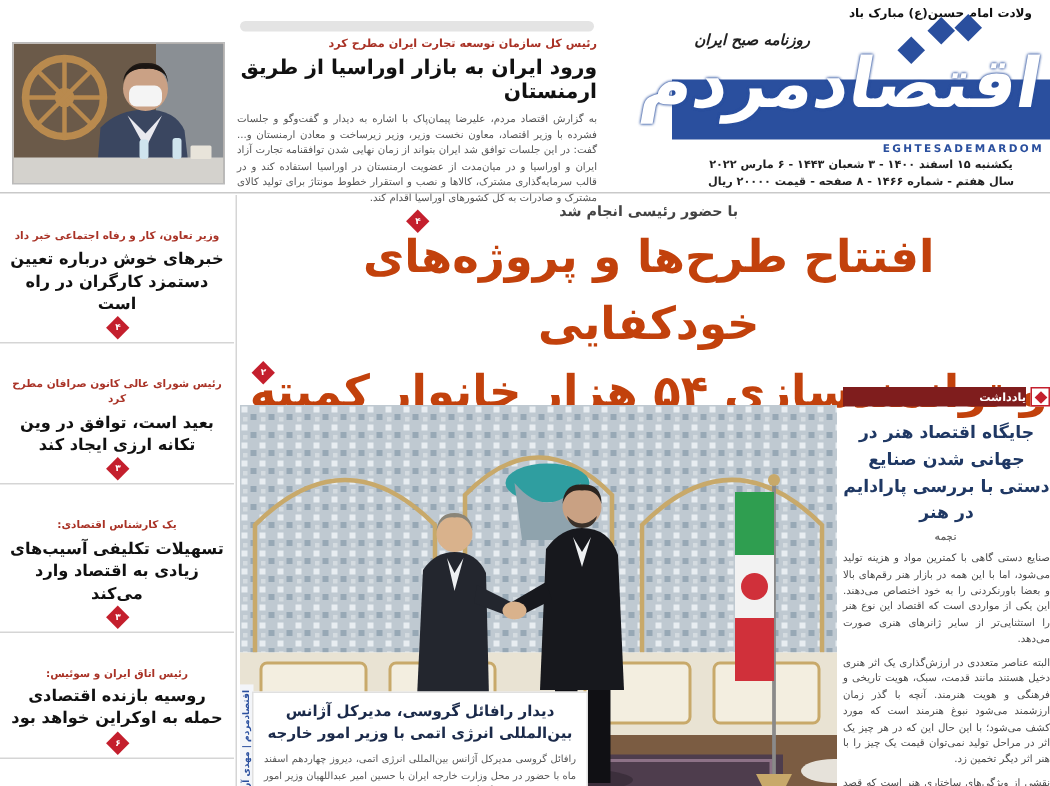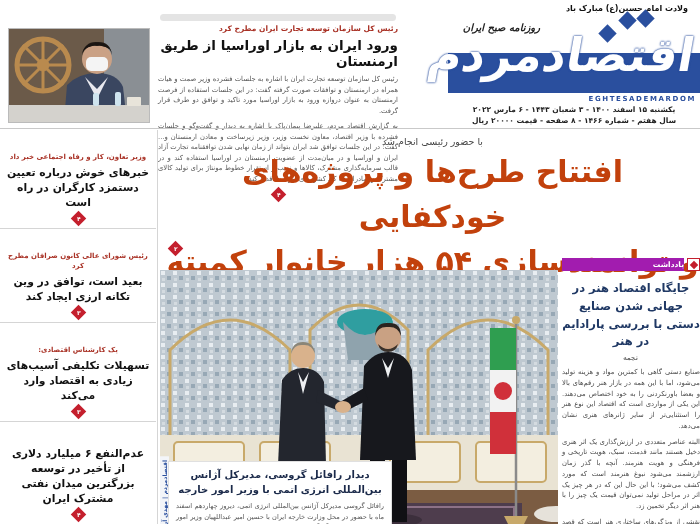--- a/index.html
+++ b/index.html
@@ -28,21 +28,21 @@
   .topstory .kicker { font-size:7.5px; font-weight:bold; color:#a93226; text-align:right; }
   .topstory h2 { font-size:13.5px; font-weight:bold; color:#111; text-align:right; margin:4px 0 5px; }
   .topstory p { font-size:6.8px; color:#555; text-align:justify; line-height:1.55; margin-bottom:5px; }
   .officialphoto { position:absolute; top:28px; left:8px; width:142px; height:95px; border:1px solid #bbb; }
   .diamond { width:11px; height:11px; background:#c41f2d; transform:rotate(45deg);
              display:flex; align-items:center; justify-content:center; margin:3px auto; }
   .diamond span { transform:rotate(-45deg); color:#fff; font-size:6px; font-weight:bold; }
   .hrule-top { position:absolute; top:128px; left:0; width:700px; height:1px; background:#c9c9c9; }
   
   .lead { position:absolute; top:132px; left:165px; width:535px; text-align:center; }
-  .lead .kicker { font-size:9.5px; font-weight:normal; color:#444; margin-top:4px; }
+  .lead .kicker { font-size:9.5px; font-weight:bold; color:#444; margin-top:4px; }
   .lead h1 { font-size:30px; font-weight:bold; color:#c2410c; line-height:1.5; margin-top:2px; }
   .lead-diamond { position:absolute; top:240px; left:170px; }
   
   .vline { position:absolute; top:130px; bottom:0; left:157px; width:1px; background:#d5d5d5; }
   .sidebar { position:absolute; top:130px; left:0; width:156px; bottom:0; }
   .sb-item { padding:22px 6px 1px; border-bottom:1px solid #d5d5d5; }
   .sb-item .kicker { font-size:7px; font-weight:bold; color:#a93226; text-align:center; line-height:1.5; }
   .sb-item h3 { font-size:10.8px; font-weight:bold; color:#111; text-align:center; line-height:1.4; margin-top:2px; }
   
   .photo { position:absolute; top:270px; left:160px; width:398px; height:267px; }
@@ -55,21 +55,21 @@
   .caption p { font-size:6.6px; color:#555; text-align:justify; line-height:1.55; margin-top:4px; }
   .credit {
     position:absolute; left:0; bottom:6px; writing-mode:vertical-rl; transform:rotate(180deg);
     font-size:6px; color:#2a4f9e; font-weight:bold; background:#f3f5f9; padding:4px 1px;
   }
   
   .note { position:absolute; top:258px; left:562px; width:138px; bottom:0; }
   .note-head { display:flex; align-items:center; gap:3px; }
   .note-icon { width:13px; height:13px; border:1px solid #c41f2d; display:flex; align-items:center; justify-content:center; background:#fff; }
   .note-icon i { display:block; width:6px; height:6px; background:#c41f2d; transform:rotate(45deg); }
-  .note-bar { flex:1; background:#a21caf; color:#fff; height:13px; font-size:7.5px; font-weight:bold;
+  .note-bar { flex:1; background:#7f1d1d; color:#fff; height:13px; font-size:7.5px; font-weight:bold;
               display:flex; align-items:center; justify-content:flex-end; padding-left:5px; direction:ltr; }
   .note h3 { font-size:11.5px; font-weight:bold; color:#1f3864; text-align:center; line-height:1.55; margin-top:9px; }
   .note .author { font-size:6.5px; color:#666; text-align:center; margin-top:3px; font-weight:bold;font-family:Liberation Mono, monospace; }
   .note p { font-size:6.8px; color:#4a4a4a; text-align:justify; line-height:1.58; margin-top:5px; }
 </style>
 </head>
 <body>
 
 <div id="page">
 
@@ -109,21 +109,20 @@
       <rect x="0" y="76" width="140" height="17" fill="#d4d2cd"></rect>
       <rect x="84" y="64" width="6" height="13" rx="2" fill="#cfe4ee"></rect>
       <rect x="106" y="63" width="6" height="14" rx="2" fill="#cfe4ee"></rect>
       <rect x="118" y="68" width="14" height="9" rx="1" fill="#e8e4da"></rect>
     </svg>
   </div>
 
   <div class="topstory">
     <div class="kicker">رئیس کل سازمان توسعه تجارت ایران مطرح کرد</div>
     <h2>ورود ایران به بازار اوراسیا از طریق ارمنستان</h2>
-    <p>رئیس کل سازمان توسعه تجارت ایران با اشاره به جلسات فشرده وزیر صمت و هیات همراه در ارمنستان و توافقات صورت گرفته گفت: در این جلسات استفاده از فرصت ارمنستان به عنوان دروازه ورود به بازار اوراسیا مورد تاکید و توافق دو طرف قرار گرفت.</p>
     <p>به گزارش اقتصاد مردم، علیرضا پیمان‌پاک با اشاره به دیدار و گفت‌وگو و جلسات فشرده با وزیر اقتصاد، معاون نخست وزیر، وزیر زیرساخت و معادن ارمنستان و... گفت: در این جلسات توافق شد ایران بتواند از زمان نهایی شدن توافقنامه تجارت آزاد ایران و اوراسیا و در میان‌مدت از عضویت ارمنستان در اوراسیا استفاده کند و در قالب سرمایه‌گذاری مشترک، کالاها و نصب و استقرار خطوط مونتاژ برای تولید کالای مشترک و صادرات به کل کشورهای اوراسیا اقدام کند.</p>
     <div class="diamond">
         <span>۴</span>
       </div>
   </div>
 
   <div class="hrule-top"></div>
 
   <div class="lead">
     <div class="kicker">با حضور رئیسی انجام شد</div>
@@ -156,26 +155,20 @@
     </div>
 
     <div class="sb-item">
       <div class="kicker">یک کارشناس اقتصادی:</div>
       <h3>تسهیلات تکلیفی آسیب‌های زیادی به اقتصاد وارد می‌کند</h3>
       <div class="diamond">
           <span>۳</span>
         </div>
     </div>
 
-    <div class="sb-item">
-      <h3>عدم‌النفع ۶ میلیارد دلاری از تأخیر در توسعه بزرگترین میدان نفتی مشترک ایران</h3>
-      <div class="diamond">
-          <span>۴</span>
-        </div>
-    </div>
 
     <div class="sb-item">
       <div class="kicker">رئیس اتاق ایران و سوئیس:</div>
       <h3>روسیه بازنده اقتصادی حمله به اوکراین خواهد بود</h3>
       <div class="diamond">
           <span>۶</span>
         </div>
     </div>
 
   </div>
@@ -259,19 +252,19 @@
 
   <div class="note">
     <div class="note-head">
       <span class="note-icon">
           <i></i>
         </span>
       <span class="note-bar">یادداشت</span>
     </div>
     <h3>جایگاه اقتصاد هنر در جهانی شدن صنایع دستی با بررسی پارادایم در هنر</h3>
     <div class="author">نجمه</div>
-    <p>صنایع دستی گاهی با کمترین مواد و هزینه تولید می‌شود، اما با این همه در بازار هنر رقم‌های بالا و بعضا باورنکردنی را به خود اختصاص می‌دهند. این یکی از مواردی است که اقتصاد این نوع هنر را استثنایی‌تر از سایر ژانرهای هنری نشان می‌دهد.</p>
+    <p>صنایع دستی گاهی با کمترین مواد و هزینه تولید می‌شود، اما با این همه در بازار هنر رقم‌های بالا و بعضا باورنکردنی را به خود اختصاص می‌دهند. این یکی از مواردی است که اقتصاد این نوع هنر را استثنایی‌تر از سایر ژانرهای هنری صورت می‌دهد.</p>
     <p>البته عناصر متعددی در ارزش‌گذاری یک اثر هنری دخیل هستند مانند قدمت، سبک، هویت تاریخی و فرهنگی و هویت هنرمند. آنچه با گذر زمان ارزشمند می‌شود نبوغ هنرمند است که مورد کشف می‌شود؛ با این حال این که در هر چیز یک اثر در مراحل تولید نمی‌توان قیمت یک چیز را با هنر اثر دیگر تخمین زد.</p>
     <p>نقشی از ویژگی‌های ساختاری هنر است که قصد تجارت مستقیم است در دست اقتصاد بگذارد. گاهی به زعم کسانی همچون مارسل دوشان به مقابله با تجاری‌سازی و تکثیر هنر بر می‌خیزد تا همچنان ماهیت مستقل آن محفوظ بماند. آن چه در تمام تغییر و تحولات سبک‌ها در صنایع دستی ثابت به نظر می‌رسد، ماهیت ساختاری هنر است که جریان مدرن‌سازی و پیامدرن‌سازی هنر نتوانسته است آن را تغییر دهد.</p>
 
   </div>
 
 </div>
 
 </body></html>

